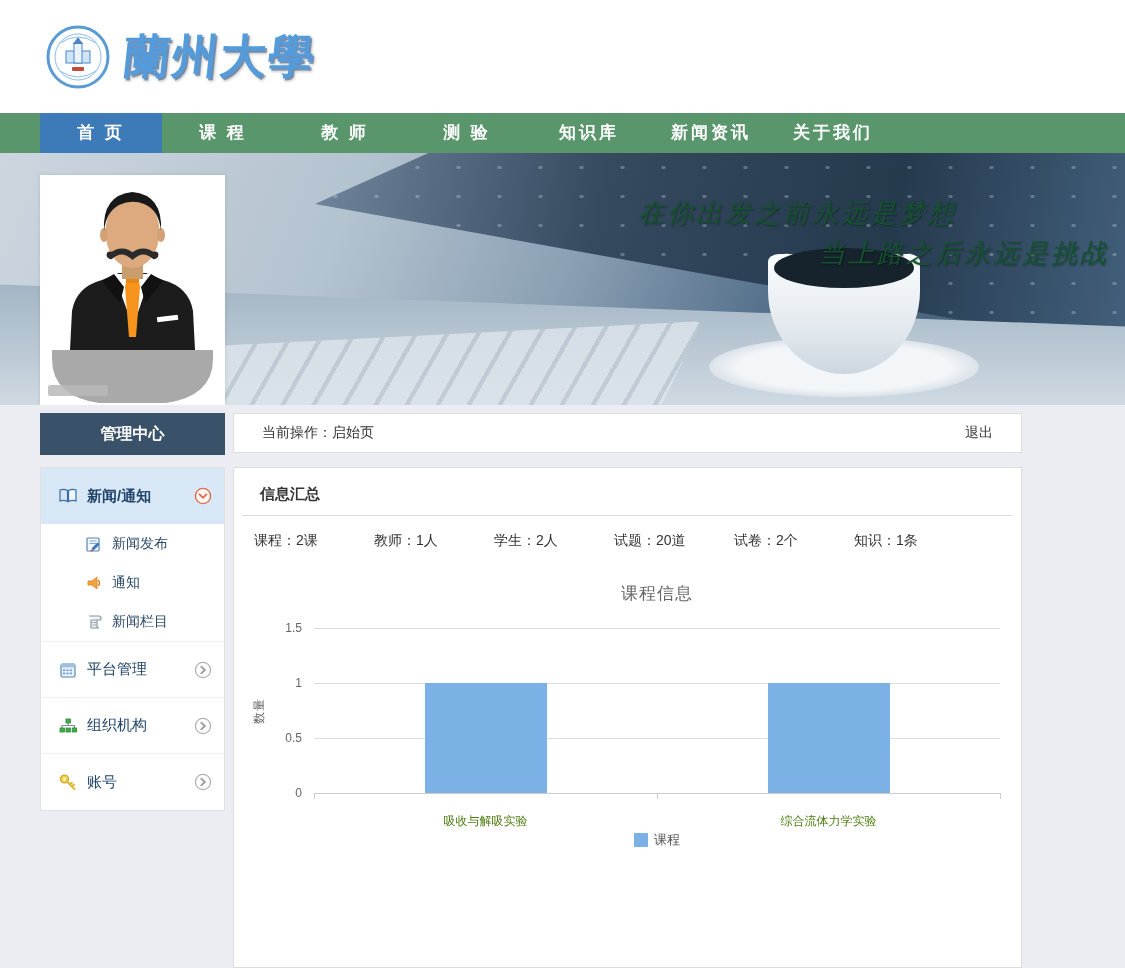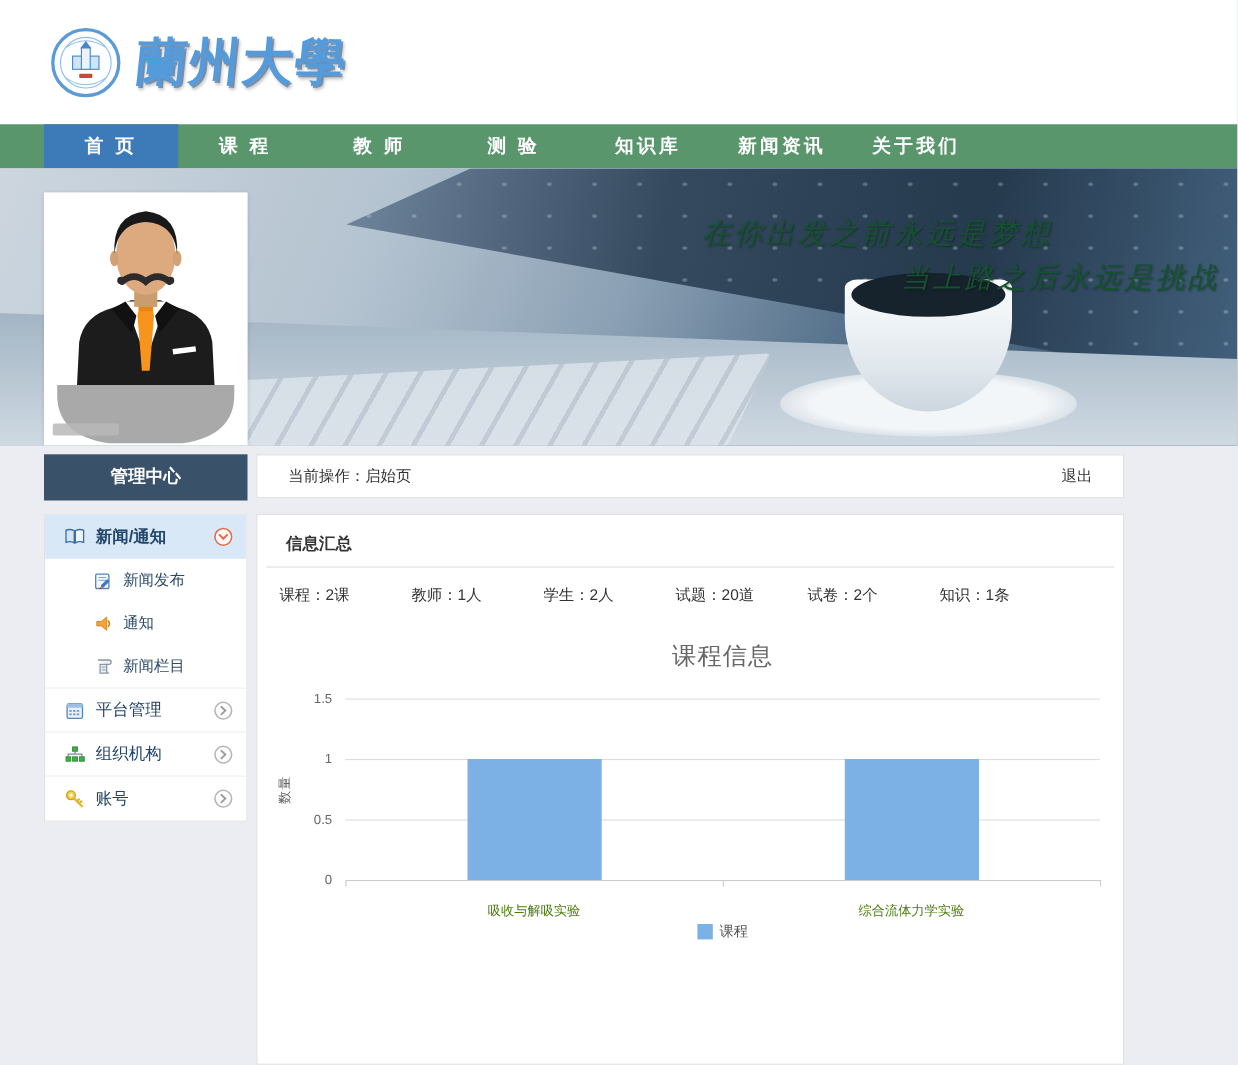--- a/index.html
+++ b/index.html
@@ -53,21 +53,21 @@
   .avatar-card svg { display:block; margin:0 auto; }
   .avatar-watermark { position:absolute; left:8px; bottom:9px; width:60px; height:11px;
     background:#b9b9b9; opacity:.85; border-radius:2px; }
 
   
   .content { display:flex; align-items:flex-start; padding:8px 103px 0 40px; }
   .sidebar { width:185px; flex:0 0 185px; }
   .sidebar-header { height:42px; line-height:42px; text-align:center; background:#395269;
     color:#fff; font-size:16px; font-weight:bold; }
   .sidebar-menu { margin-top:12px; background:#fff; border:1px solid #e2e2e2; }
-  .menu-item { height:40px; display:flex; align-items:center; padding:0 12px 0 17px;
+  .menu-item { height:56px; display:flex; align-items:center; padding:0 12px 0 17px;
     font-size:15px; color:#21456b; cursor:pointer; border-bottom:1px solid #efefef; }
   .menu-item:last-child { border-bottom:none; }
   .menu-item.selected { background:#d9e8f6; font-weight:bold; }
   .menu-item .mi-icon { width:20px; height:20px; margin-right:9px; flex:0 0 20px; }
   .menu-item .mi-label { flex:1; }
   .menu-item .mi-chevron { width:18px; height:18px; flex:0 0 18px; }
   .menu-item.subitem { padding-left:44px; border-bottom:none; height:39px; color:#2d4a68; font-size:14px; }
   .menu-item.subitem .mi-icon { width:18px; height:18px; flex:0 0 18px; }
   .submenu { border-bottom:1px solid #efefef; }
 
@@ -77,21 +77,21 @@
   .logout-link { cursor:pointer; color:#333; }
 
   .main-panel { margin-top:14px; background:#fff; border:1px solid #ddd; min-height:501px; }
   .panel-head { padding:17px 26px 11px; font-size:15px; font-weight:bold; color:#333;
     border-bottom:1px solid #ddd; margin:0 8px; padding-left:18px; }
   .stats-row { display:flex; padding:16px 20px 6px; }
   .stat-item { width:120px; font-size:14px; color:#333; }
 
   
   .chart-wrap { margin:26px 21px 0 80px; position:relative; }
-  .chart-title { text-align:center; font-size:22px; color:#666; letter-spacing:1px; }
+  .chart-title { text-align:center; font-size:17px; color:#666; letter-spacing:1px; }
   .chart-plot { position:relative; height:166px; margin-top:23px; border-bottom:1px solid #ccc; }
   .gridline { position:absolute; left:0; right:0; height:1px; background:#ddd; }
   .ytick { position:absolute; left:-58px; width:46px; text-align:right; font-size:12px; color:#666;
     transform:translateY(-50%); }
   .xtick { position:absolute; top:100%; width:1px; height:6px; background:#ccc; }
   .bar { position:absolute; bottom:0; width:122px; }
   .xlabel { position:absolute; top:100%; margin-top:20px; transform:translateX(-50%); font-size:12px;
     color:#4d7c0f; white-space:nowrap; }
   .ylabel { position:absolute; left:-55px; top:50%; transform:translate(-50%,-50%) rotate(-90deg);
     font-size:12px; color:#666; letter-spacing:1px; }

